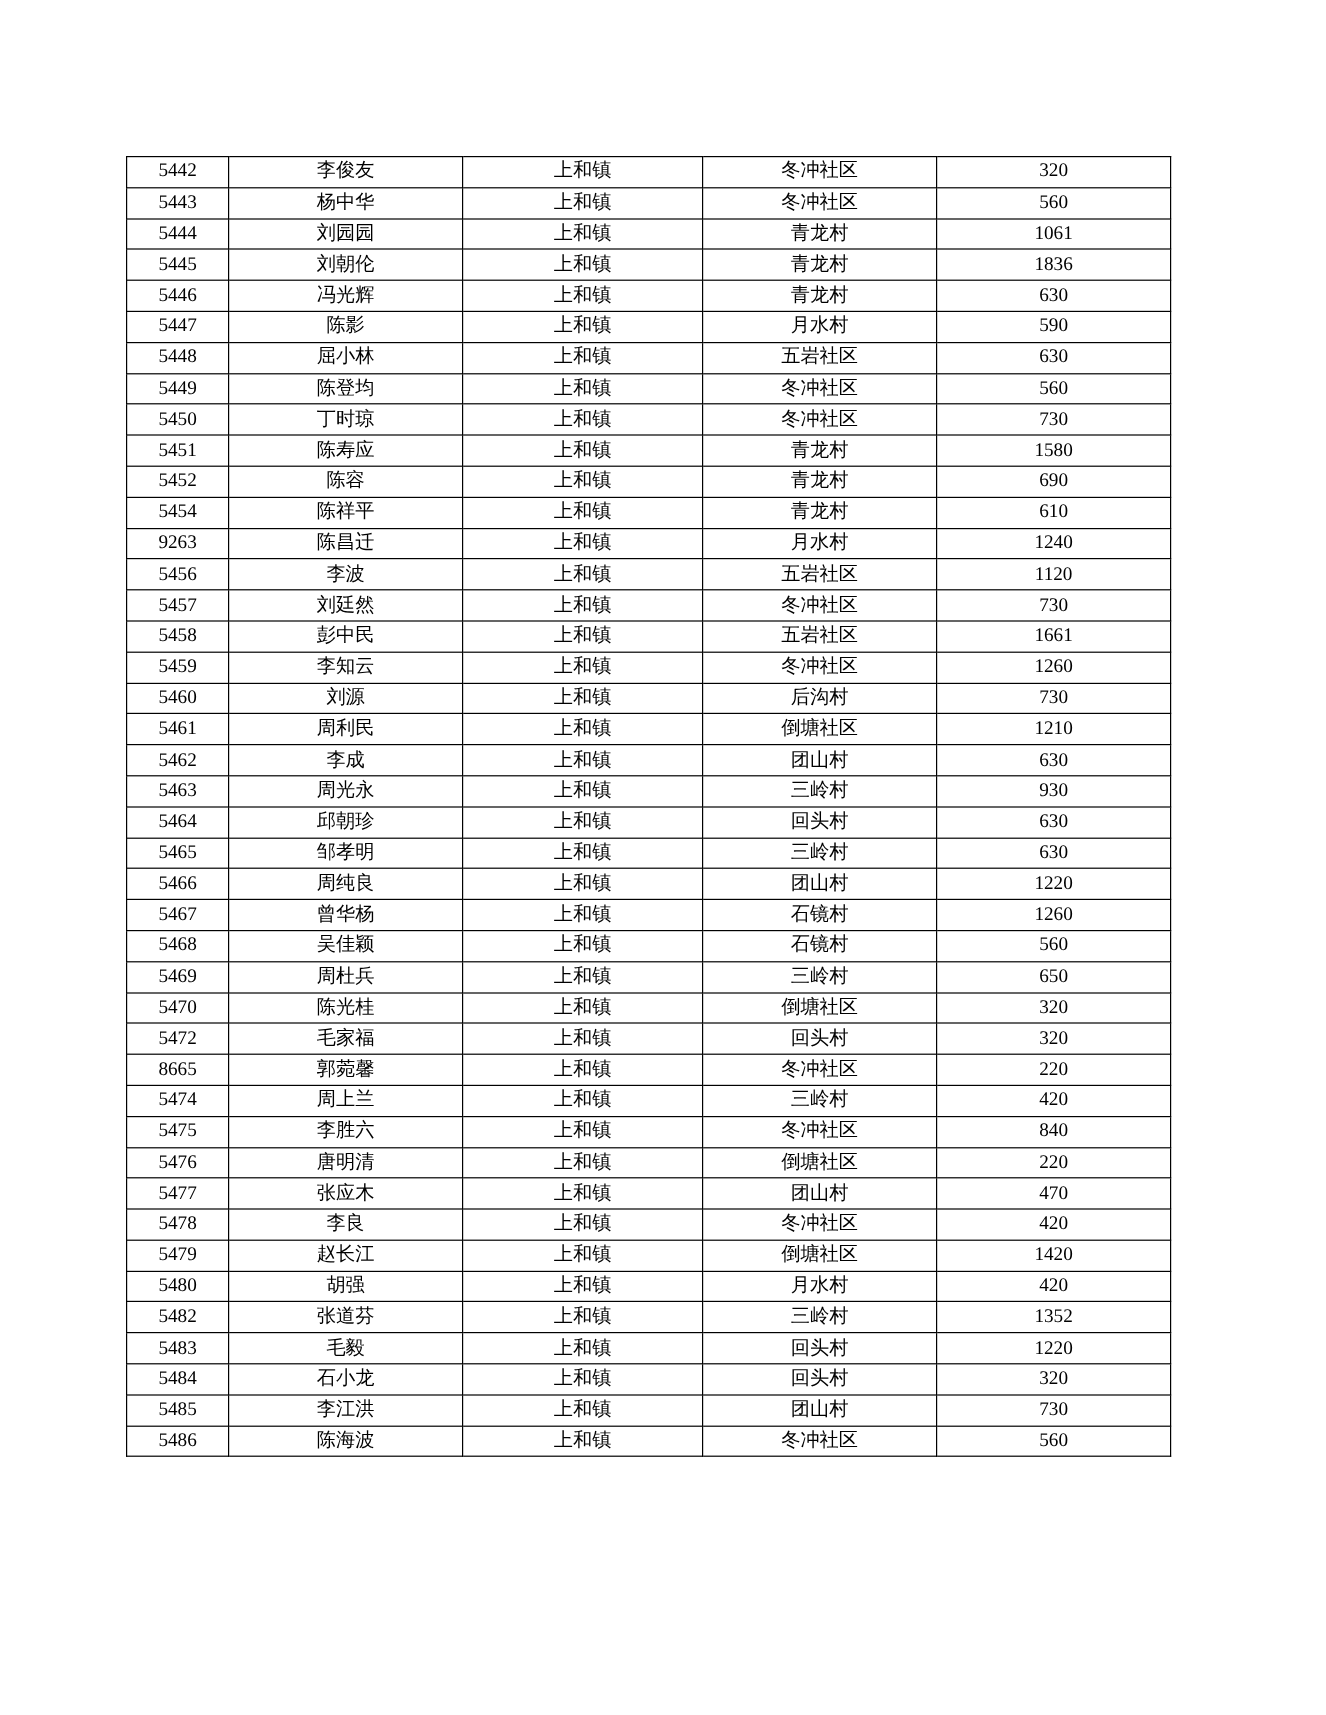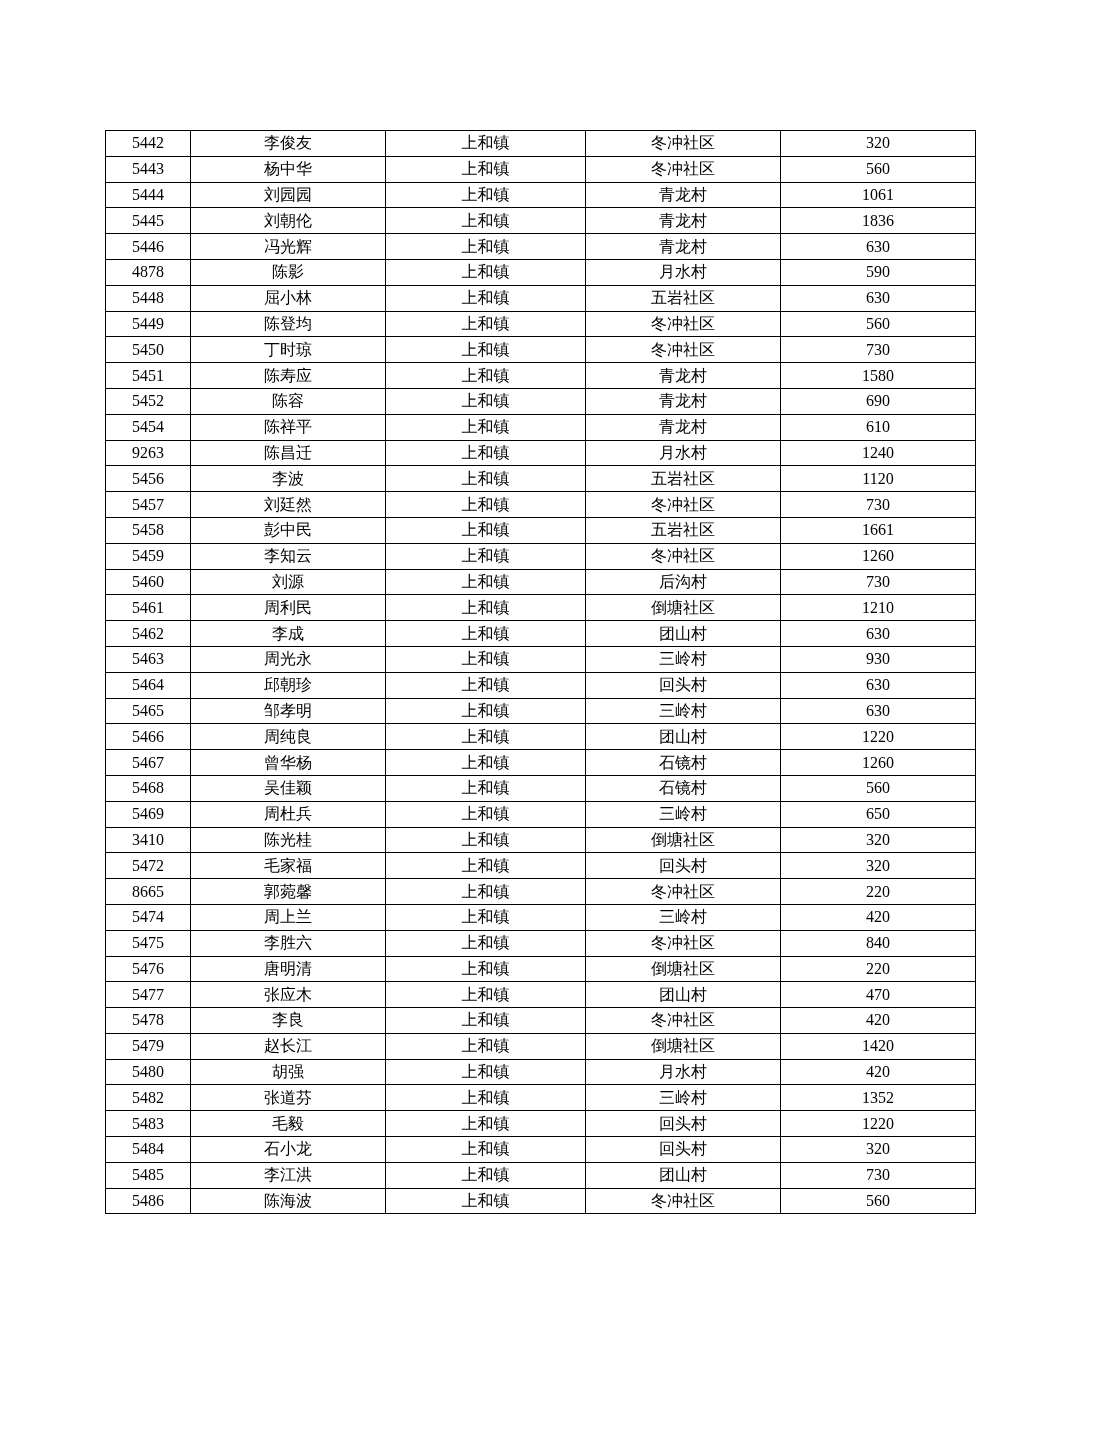--- a/index.html
+++ b/index.html
@@ -91,21 +91,21 @@
           <td>1836</td>
         </tr>
         <tr>
           <td>5446</td>
           <td>冯光辉</td>
           <td>上和镇</td>
           <td>青龙村</td>
           <td>630</td>
         </tr>
         <tr>
-          <td>4878</td>
+          <td>5447</td>
           <td>陈影</td>
           <td>上和镇</td>
           <td>月水村</td>
           <td>590</td>
         </tr>
         <tr>
           <td>5448</td>
           <td>屈小林</td>
           <td>上和镇</td>
           <td>五岩社区</td>
@@ -245,21 +245,21 @@
           <td>560</td>
         </tr>
         <tr>
           <td>5469</td>
           <td>周杜兵</td>
           <td>上和镇</td>
           <td>三岭村</td>
           <td>650</td>
         </tr>
         <tr>
-          <td>3410</td>
+          <td>5470</td>
           <td>陈光桂</td>
           <td>上和镇</td>
           <td>倒塘社区</td>
           <td>320</td>
         </tr>
         <tr>
           <td>5472</td>
           <td>毛家福</td>
           <td>上和镇</td>
           <td>回头村</td>

